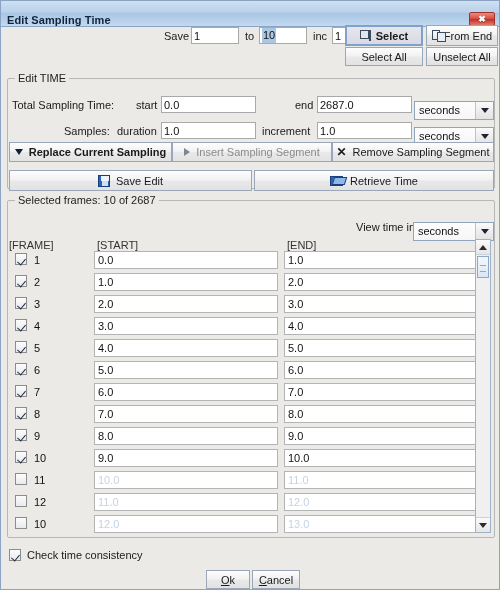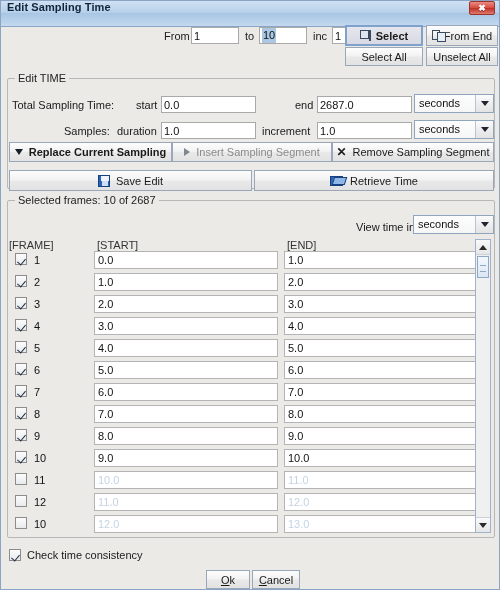--- a/index.html
+++ b/index.html
@@ -18,21 +18,21 @@
     background: #eceae6;
     border: 1px solid #8ba4c4;
     overflow: hidden;
   }
 
   
   #titlebar {
     height: 26px;
     background: linear-gradient(to bottom, #cfe0f2 0%, #b9d1ea 45%, #a8c6e4 50%, #c3d9ef 100%);
     border-bottom: 1px solid #8ba4c4;
-    display: flex; align-items: flex-start;
+    display: flex; align-items: flex-end;
     padding: 0 2px 0 6px;
     position: relative;
   }
   #title-text {
     font-size: 11px; font-weight: 600; color: #10243a;
     letter-spacing: .1px;
     flex: 1;
   }
   #close-btn {
     width: 26px; height: 14px;
@@ -72,20 +72,21 @@
     border: 2px solid #7ea2cc;
     background: linear-gradient(to bottom, #e6e6ee 0%, #d9d9e4 100%);
     font-weight: 600;
   }
   .combo {
     display: flex; align-items: center;
     border: 1px solid #8fa4bd;
     background: #fff;
     height: 19px;
     cursor: pointer;
+    margin-top: 7px;
   }
   .combo .cval {
     flex: 1; padding-left: 4px; font-size: 11px; color: #111;
     background: linear-gradient(to bottom,#fdfdfd,#f6f6f6);
     height: 100%; line-height: 17px;
   }
   .combo .carrow {
     width: 18px; height: 100%;
     border-left: 1px solid #b9c4d2;
     background: linear-gradient(to bottom, #fbfbfb 0%, #ededed 50%, #e3e3e3 100%);
@@ -214,21 +215,21 @@
 </head>
 <body>
 
 <div id="window">
 
   <div id="titlebar">
     <span id="title-text">Edit Sampling Time</span>
     <div id="close-btn">✖</div>
   </div>
 
-  <div class="pos lbl" style="left:163px; top:29px;">From</div>
+  <div class="pos lbl" style="left:163px; top:29px;">Save</div>
   <input class="txt pos" style="left: 190px; top: 26px; width: 48px;" value="1">
 
   <div class="pos lbl" style="left:244px; top:29px;">to</div>
   <div class="txt pos" style="left:258px; top:26px; width:48px; display:flex; align-items:center;">
     <span style="background:#aac7e4; padding:0 1px;">10</span>
   </div>
 
   <div class="pos lbl" style="left:312px; top:29px;">inc</div>
   <input class="txt pos" style="left: 331px; top: 26px; width: 40px;" value="1">
 

